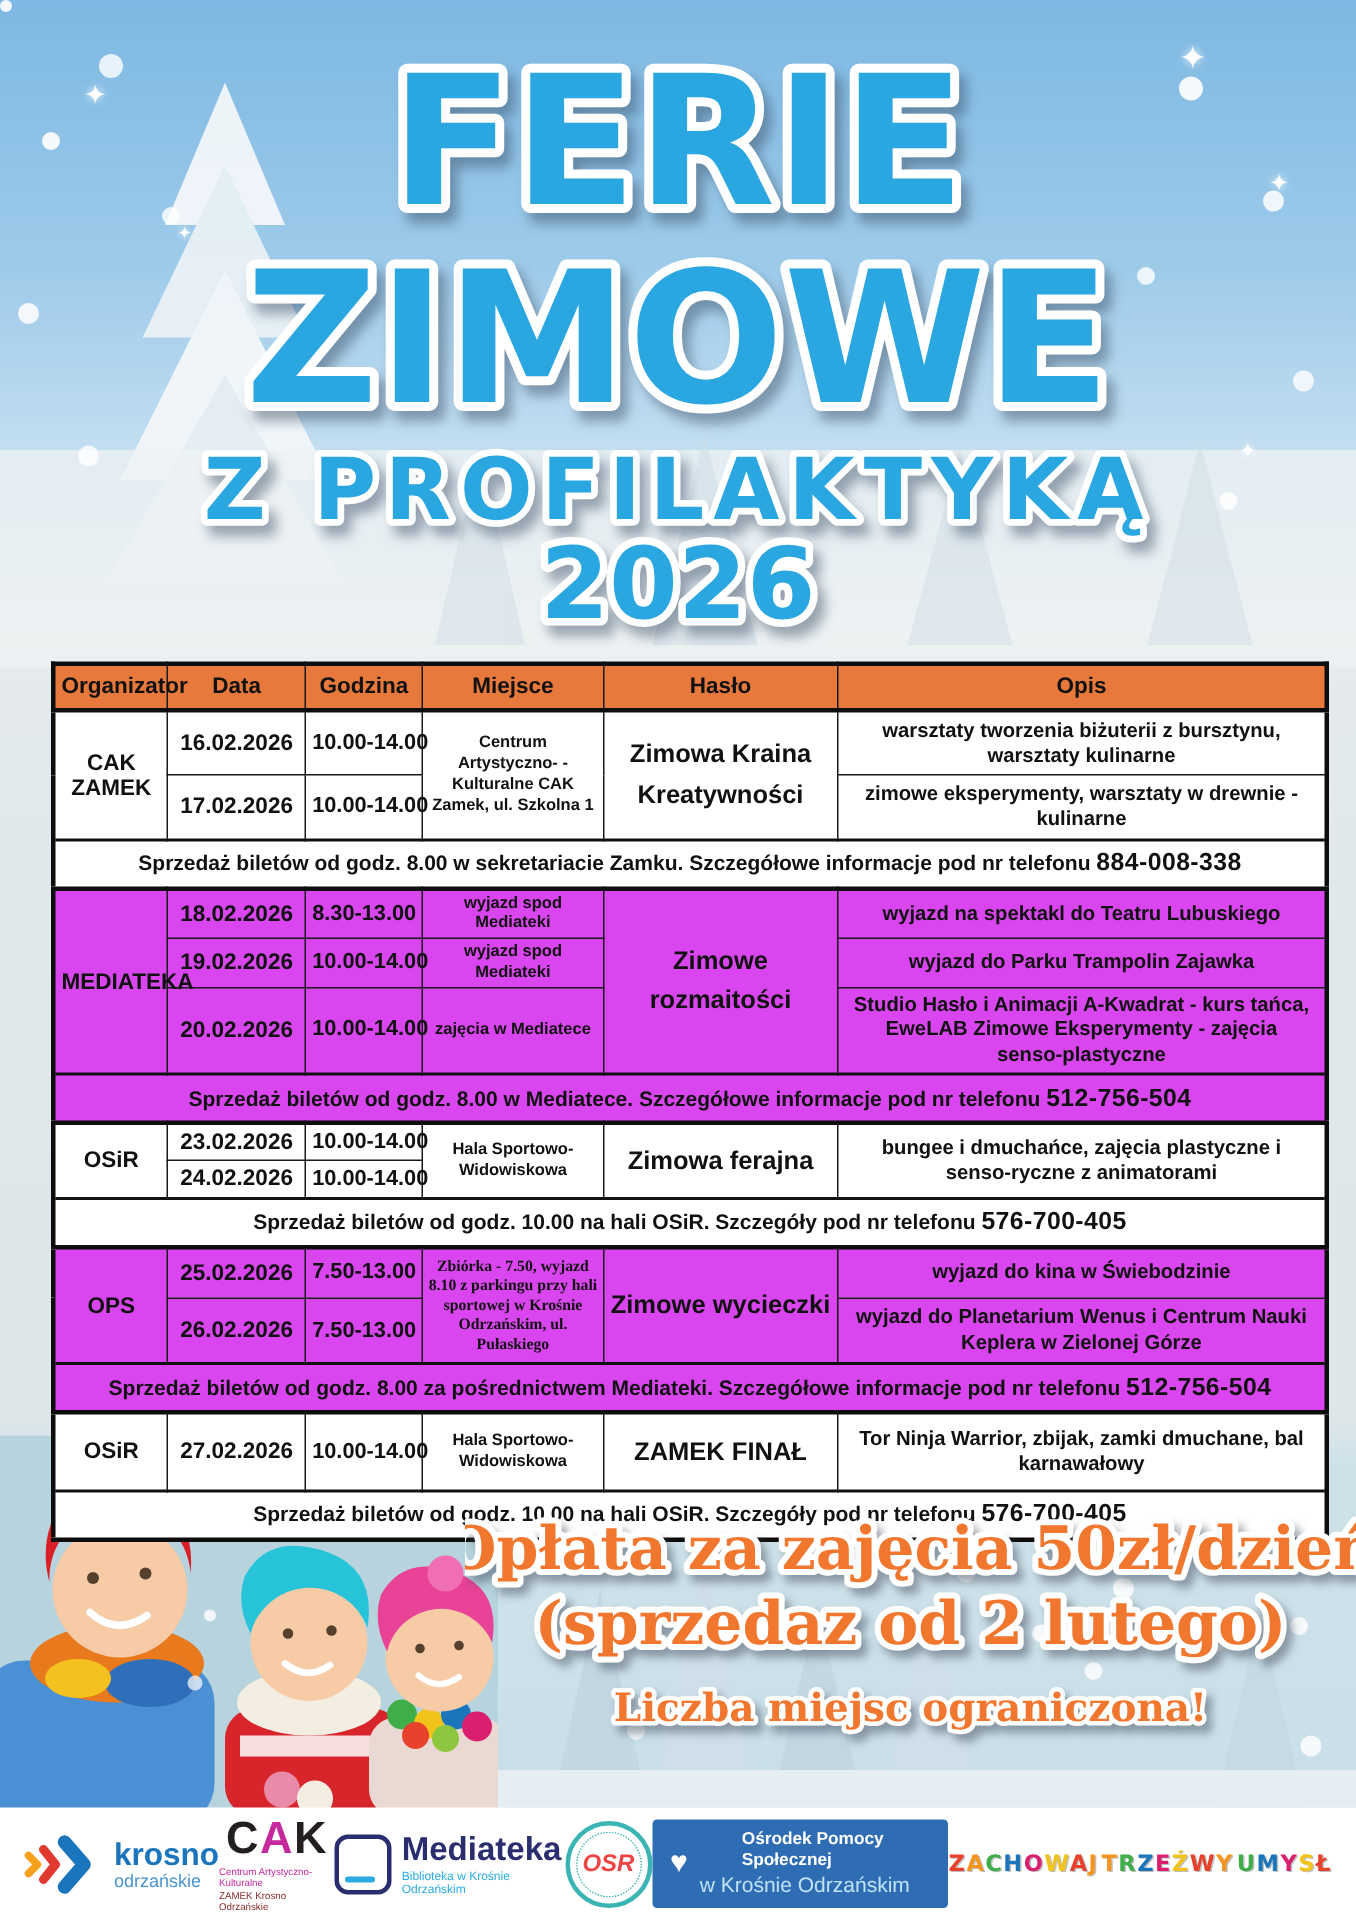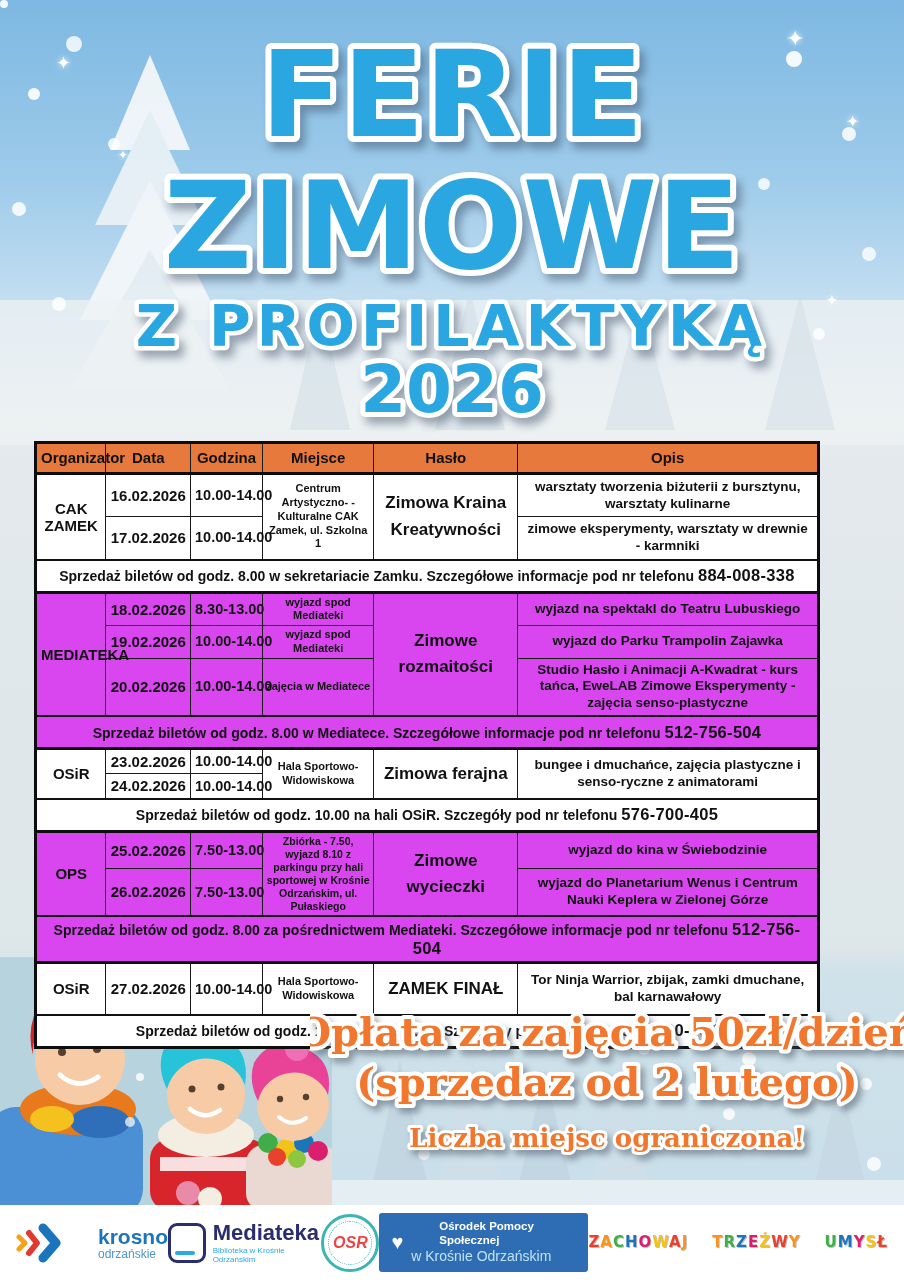--- a/index.html
+++ b/index.html
@@ -24,55 +24,55 @@
          420px 1150px 0 2px rgba(255,255,255,.75), 870px 1160px 0 3px rgba(255,255,255,.8);}
   .sparkle{position:absolute;color:#fff;z-index:1;text-shadow:0 0 6px rgba(255,255,255,.9);}
 
   
   .t-svg{position:absolute;left:0;z-index:2;filter:drop-shadow(5px 7px 4px rgba(50,70,95,.45));}
   .t-svg text{font-family:"DejaVu Sans",sans-serif;font-weight:bold;
               fill:#2aa7e0;stroke:#ffffff;paint-order:stroke fill;
               stroke-linejoin:round;text-anchor:middle;}
 
   
-  .schedule-wrap{position:absolute;left:34px;top:441px;width:786px;z-index:3;}
+  .schedule-wrap{position:absolute;left:34px;top:441px;width:852px;z-index:3;}
   table.schedule{width:100%;border-collapse:collapse;table-layout:fixed;
                  border:3px solid #0d0d0d;background:#fff;}
   .schedule th,.schedule td{border:1.5px solid #1a1a1a;padding:2px 4px;
                  color:#111;text-align:center;vertical-align:middle;line-height:1.15;}
   .schedule thead th{background:#e8793c;font-size:15px;font-weight:bold;height:24px;}
   tbody.section{border-top:3px solid #0d0d0d;border-bottom:3px solid #0d0d0d;}
   tbody.sec-white td{background:#ffffff;}
   tbody.sec-blue td{background:#d946ef;}
   td.org{font-size:15px;font-weight:bold;}
   td.date{font-size:15px;font-weight:bold;white-space:nowrap;}
   td.time{font-size:14.5px;font-weight:bold;white-space:nowrap;}
   td.place{font-size:11px;font-weight:bold;line-height:1.25;padding:2px 3px;}
-  td.place-sm{font-size:10.5px;font-weight:bold;line-height:1.25;padding:2px 3px;}
+  td.place-sm{font-size:10.5px;font-weight:bold;line-height:1.25;padding:2px 3px;font-family:Liberation Serif, serif;}
   td.theme{font-size:17px;font-weight:bold;line-height:1.55;}
   td.theme-final{font-size:17px;font-weight:bold;line-height:1.3;}
   td.desc{font-size:13.5px;font-weight:bold;text-align:center;padding:3px 8px;line-height:1.25;}
   tr.sec-footer td{font-size:14px;font-weight:bold;border-top:2px solid #111;
                    height:24px;padding:3px 4px;}
   tr.sec-footer b{font-size:16.5px;letter-spacing:.3px;}
 
   
   .p-svg{position:absolute;z-index:3;filter:drop-shadow(4px 5px 3px rgba(70,80,95,.5));}
   .p-svg text{font-family:"DejaVu Serif",serif;font-weight:bold;
               fill:#f1772f;stroke:#ffffff;paint-order:stroke fill;
               stroke-linejoin:round;text-anchor:middle;}
 
   
   .kids{position:absolute;left:0;top:957px;z-index:2;}
 
   
   .logos{position:absolute;left:0;top:1205px;width:904px;height:75px;background:#ffffff;
          display:flex;align-items:center;justify-content:space-between;
          padding:0 16px;box-sizing:border-box;z-index:4;}
-  .logo{display:flex;align-items:center;gap:24px;}
+  .logo{display:flex;align-items:center;gap:2px;}
   .krosno-text .l1{font-size:21px;font-weight:bold;color:#1b75bc;line-height:1;}
   .krosno-text .l2{font-size:12px;color:#4a94cf;line-height:1;margin-top:1px;}
   .cak{display:flex;flex-direction:column;align-items:center;}
   .cak .big{font-size:30px;font-weight:bold;line-height:1;letter-spacing:1px;color:#231f20;}
   .cak .big .mid{color:#c5299b;}
   .cak .s1{font-size:6.5px;color:#c5299b;margin-top:2px;}
   .cak .s2{font-size:6.5px;color:#8a2b2b;}
   .med{display:flex;align-items:center;gap:7px;}
   .med-icon{width:34px;height:34px;border:3px solid #2b2e6e;border-radius:9px;position:relative;}
   .med-icon::after{content:"";position:absolute;left:4px;bottom:5px;width:20px;height:4px;
@@ -170,21 +170,21 @@
           <td class="org" rowspan="2">CAK ZAMEK</td>
           <td class="date">16.02.2026</td>
           <td class="time">10.00-14.00</td>
           <td class="place" rowspan="2">Centrum Artystyczno- -Kulturalne CAK Zamek, ul. Szkolna 1</td>
           <td class="theme" rowspan="2">Zimowa Kraina Kreatywności</td>
           <td class="desc">warsztaty tworzenia biżuterii z bursztynu, warsztaty kulinarne</td>
         </tr>
         <tr style="height:43px">
           <td class="date">17.02.2026</td>
           <td class="time">10.00-14.00</td>
-          <td class="desc">zimowe eksperymenty, warsztaty w drewnie - karmniki</td>
+          <td class="desc">zimowe eksperymenty, warsztaty w drewnie - kulinarne</td>
         </tr>
         <tr class="sec-footer">
           <td colspan="6"><span>Sprzedaż biletów od godz. 8.00 w sekretariacie Zamku. Szczegółowe informacje pod nr telefonu</span>
             <b>884-008-338</b></td>
         </tr>
       </tbody>
 
       <tbody class="section sec-blue">
         <tr style="height:24px">
           <td class="org" rowspan="3">MEDIATEKA</td>
@@ -329,20 +329,25 @@
         <polyline points="3,14 9,20 3,26" fill="none" stroke="#f7a01b" stroke-width="5" stroke-linecap="round" stroke-linejoin="round"></polyline>
         <polyline points="13,10 21,20 13,30" fill="none" stroke="#e03a2f" stroke-width="6" stroke-linecap="round" stroke-linejoin="round"></polyline>
         <polyline points="27,5 40,20 27,35" fill="none" stroke="#1b75bc" stroke-width="9" stroke-linecap="round" stroke-linejoin="round"></polyline>
       </svg>
       <div class="krosno-text">
         <div class="l1">krosno</div>
         <div class="l2">odrzańskie</div>
       </div>
     </div>
 
+    <div class="logo cak">
+      <div class="big"><span>C</span><span class="mid">A</span><span>K</span></div>
+      <div class="s1">Centrum Artystyczno-Kulturalne</div>
+      <div class="s2">ZAMEK Krosno Odrzańskie</div>
+    </div>
 
     <div class="logo med">
       <div class="med-icon"></div>
       <div class="med-text">
         <div class="l1">Mediateka</div>
         <div class="l2">Biblioteka w Krośnie Odrzańskim</div>
       </div>
     </div>
 
     <div class="logo">

